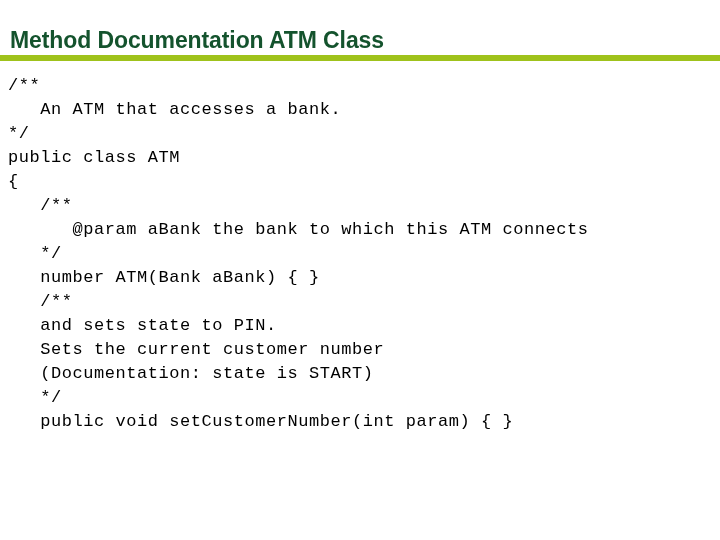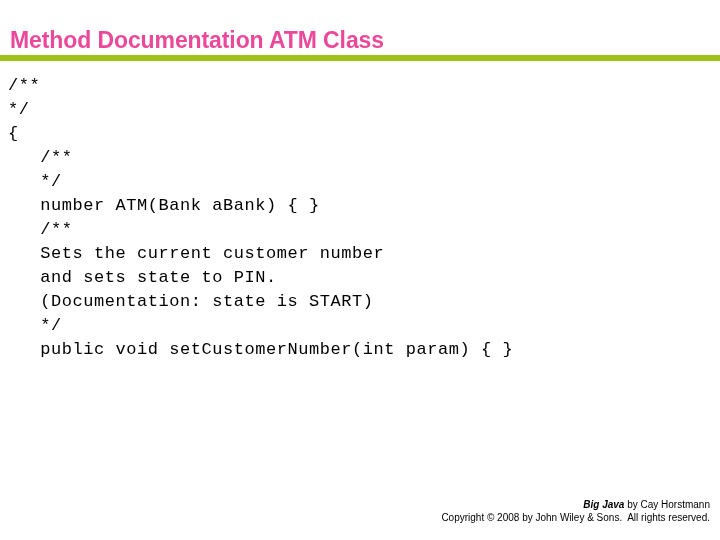--- a/index.html
+++ b/index.html
@@ -34,21 +34,21 @@
   .slide-title {
     position: absolute;
     left: 10px;
     top: 0;
     margin: 0;
     padding: 0;
     font-family: "Liberation Sans", sans-serif;
     font-size: 23px;
     font-weight: bold;
     line-height: 28px;
-    color: #ec4899;
+    color: #14532d;
     letter-spacing: -0.1px;
     white-space: nowrap;
   }
   .title-rule {
     position: absolute;
     left: 0;
     top: 55px;
     width: 720px;
     height: 6px;
     background: #9fc21b;
@@ -100,31 +100,30 @@
 <div class="slide">
 
   <div class="title-block">
     <h1 class="slide-title">Method Documentation ATM Class</h1>
   </div>
 
   <div class="title-rule"></div>
 
   <div class="code-block">
     <div class="code-line">/**</div>
+    <div class="code-line">   An ATM that accesses a bank.</div>
     <div class="code-line">*/</div>
+    <div class="code-line">public class ATM</div>
     <div class="code-line">{</div>
     <div class="code-line">   /**</div>
+    <div class="code-line">      @param aBank the bank to which this ATM connects</div>
     <div class="code-line">   */</div>
     <div class="code-line">   number ATM(Bank aBank) { }</div>
     <div class="code-line">   /**</div>
+    <div class="code-line">   and sets state to PIN.</div>
     <div class="code-line">   Sets the current customer number</div>
-    <div class="code-line">   and sets state to PIN.</div>
     <div class="code-line">   (Documentation: state is START)</div>
     <div class="code-line">   */</div>
     <div class="code-line">   public void setCustomerNumber(int param) { }</div>
   </div>
 
-  <div class="footer">
-    <div class="footer-line"><span class="footer-book">Big Java</span><span> by Cay Horstmann</span></div>
-    <div class="footer-line">Copyright © 2008 by John Wiley &amp; Sons.  All rights reserved.</div>
-  </div>
 
 </div>
 
 </body></html>

